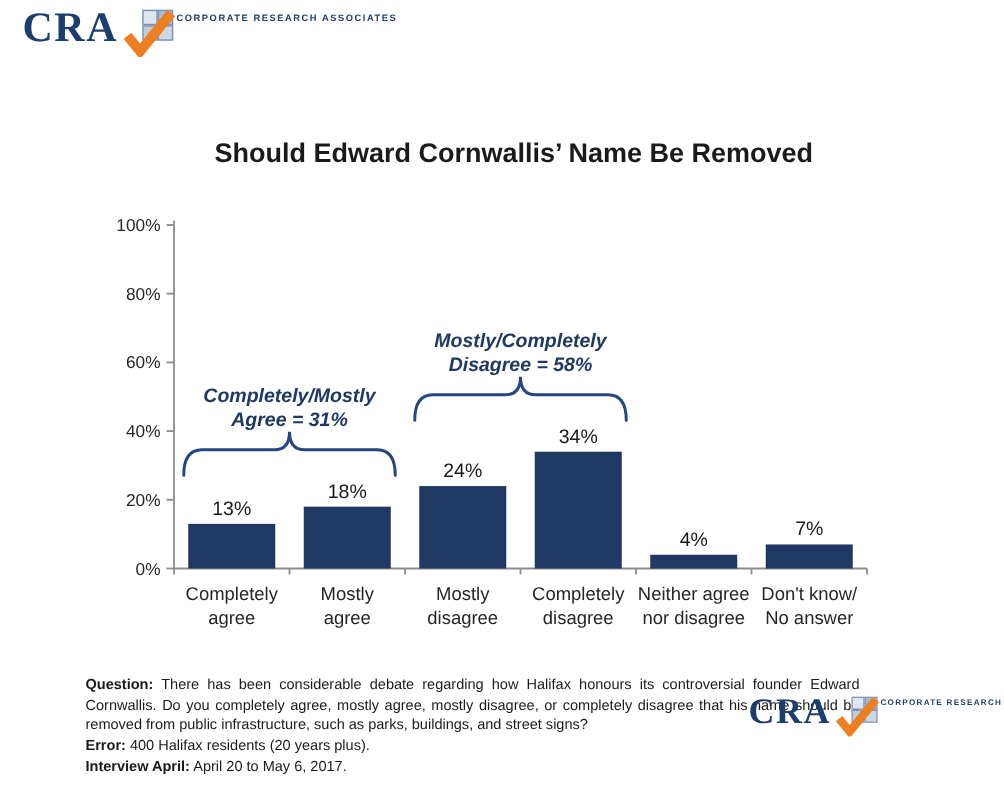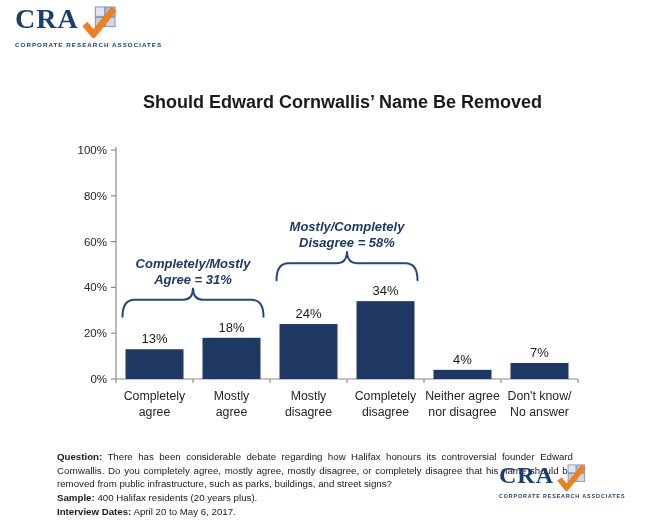--- a/index.html
+++ b/index.html
@@ -1,18 +1,18 @@
 <!DOCTYPE html>
 <html><head>
 <meta charset="utf-8">
 <style>
   html,body{margin:0;padding:0;}
   body{width:669px;height:526px;background:#ffffff;position:relative;overflow:hidden;
        font-family:"Liberation Sans",sans-serif;}
-  .logo{position:absolute;display:flex;flex-direction:column;}
+  .logo{position:absolute;display:flex;flex-direction:row;}
   .logo-row{display:flex;align-items:flex-start;}
   .logo-acronym{font-family:"Liberation Serif",serif;font-weight:bold;color:#1c3e6e;
        font-size:28px;line-height:26px;letter-spacing:1px;}
   .logo-mark{margin-left:3px;flex:0 0 auto;}
   .logo-tagline{font-weight:bold;color:#1c3e6e;white-space:nowrap;}
   .logo-top{left:15px;top:6px;}
   .logo-top .logo-tagline{font-size:6.2px;letter-spacing:1.05px;margin-top:3px;}
   .logo-bottom{left:499px;top:464px;}
   .logo-bottom .logo-acronym{font-size:24px;line-height:22px;}
   .logo-bottom .logo-tagline{font-size:5.4px;letter-spacing:0.85px;margin-top:2px;}
@@ -100,25 +100,25 @@
       <text x="297" y="91.13999999999999" text-anchor="middle" class="annot">Mostly/Completely</text>
       <text x="297" y="107.13999999999999" text-anchor="middle" class="annot">Disagree = 58%</text>
     </svg></div>
 
 <div class="footer">
   <p class="note note-question">
     <b>Question:</b>
     <span>There has been considerable debate regarding how Halifax honours its controversial founder Edward Cornwallis. Do you completely agree, mostly agree, mostly disagree, or completely disagree that his name should be removed from public infrastructure, such as parks, buildings, and street signs?</span>
   </p>
   <p class="note">
-    <b>Sample:</b>
+    <b>Error:</b>
     <span>400 Halifax residents (20 years plus).</span>
   </p>
   <p class="note">
-    <b>Interview Dates:</b>
+    <b>Interview April:</b>
     <span>April 20 to May 6, 2017.</span>
   </p>
 </div>
 
 <div class="logo logo-bottom">
   <div class="logo-row">
     <span class="logo-acronym">CRA</span>
     <svg class="logo-mark" width="30" height="27" viewBox="0 0 38 34">
       <rect x="14" y="1" width="10" height="10" fill="#dde5ef" stroke="#7b90af" stroke-width="1"></rect>
       <rect x="25" y="1" width="10" height="10" fill="#a9bdd8" stroke="#7b90af" stroke-width="1"></rect>

